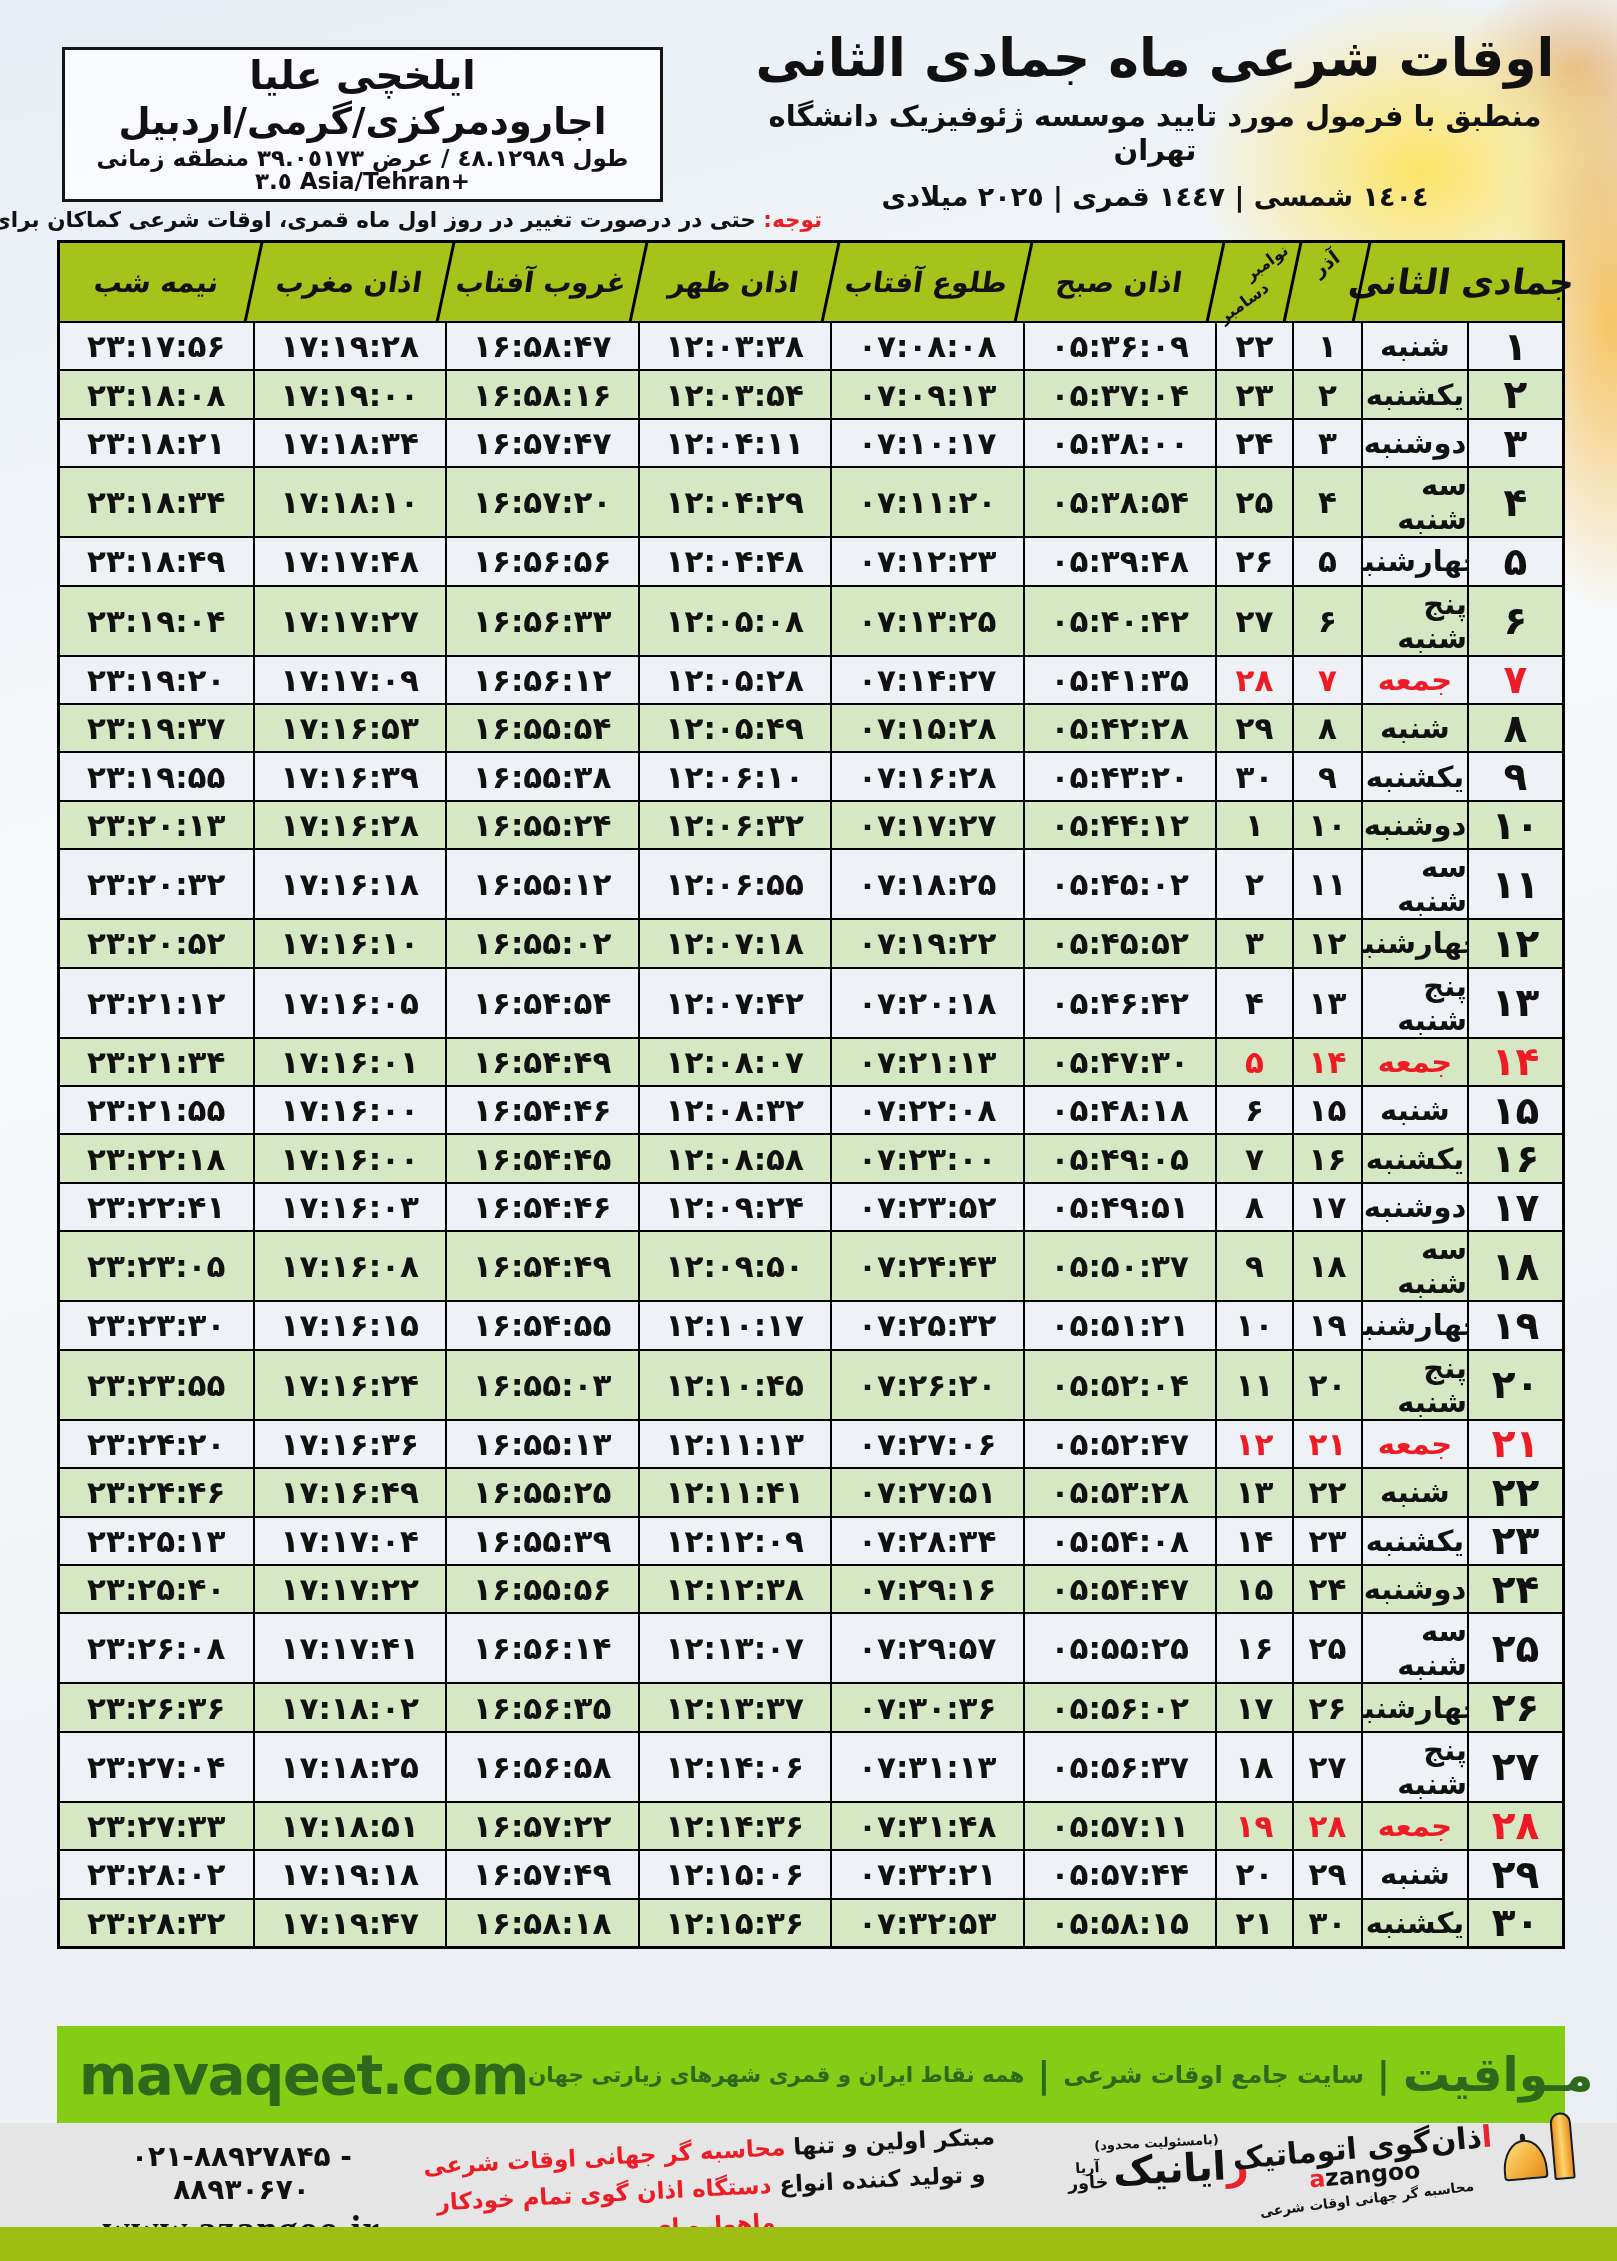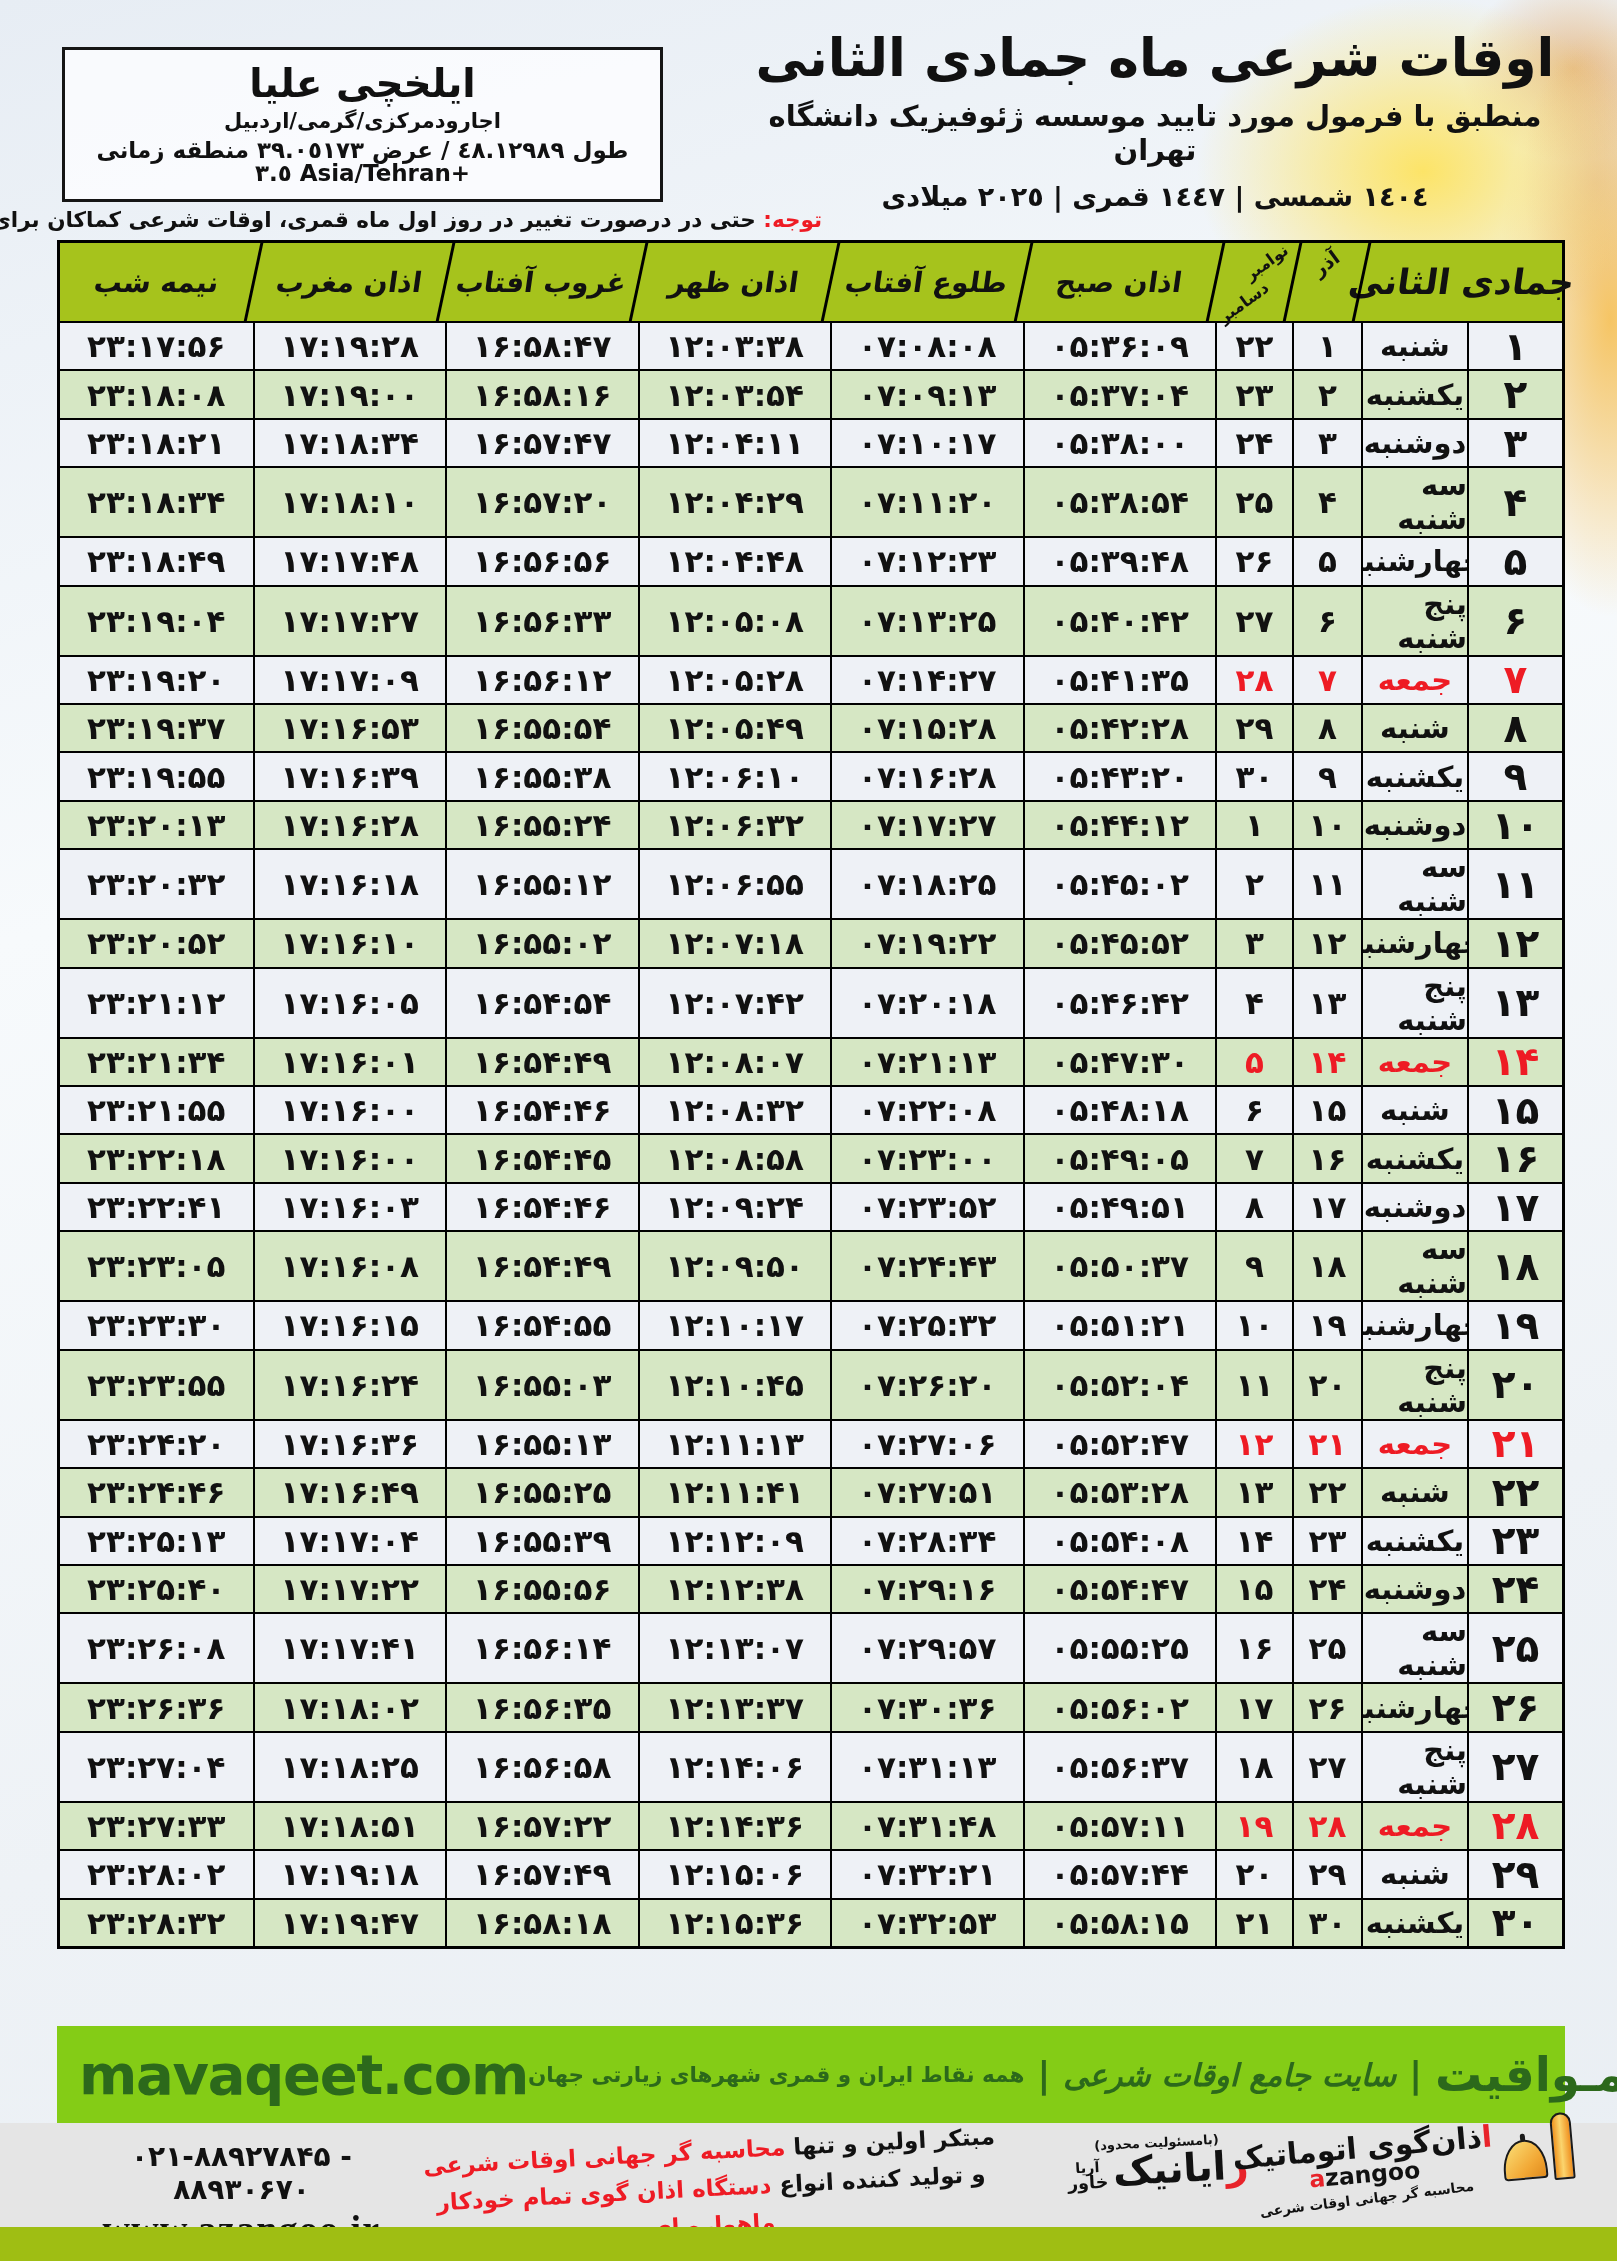--- a/index.html
+++ b/index.html
@@ -17,21 +17,21 @@
       radial-gradient(ellipse 104px 196px at 97% 16%, rgba(186,120,150,.35), rgba(186,120,150,0) 70%);
   }
   
   .locbox{
     position:absolute;left:62px;top:47px;width:601px;height:155px;
     border:3.3px solid #151515;background:rgba(252,253,255,.82);
     display:flex;flex-direction:column;align-items:center;justify-content:center;gap:7.8px;
     box-sizing:border-box;direction:rtl;text-align:center;
   }
   .loc-name{font-size:39px;font-weight:bold;line-height:1;}
-  .loc-region{font-size:21px;font-weight:bold;line-height:1;}
+  .loc-region{font-size:37px;font-weight:bold;line-height:1;}
   .loc-coords{font-size:23px;font-weight:bold;line-height:1;direction:rtl;}
   .hdr{position:absolute;left:744px;top:31px;width:822px;text-align:center;direction:rtl;}
   .hdr-title{font-size:52px;font-weight:bold;line-height:1.05;}
   .hdr-sub{font-size:29px;font-weight:bold;margin-top:13px;}
   .hdr-dates{font-size:27px;font-weight:bold;margin-top:14.4px;}
   .note{
     position:absolute;left:62px;top:207px;width:760px;direction:rtl;text-align:right;
     font-size:21.5px;font-weight:bold;white-space:nowrap;
   }
   .note .red{color:var(--red,#e8232a);}
@@ -74,21 +74,21 @@
   
   .band{
     position:absolute;left:57px;top:2026px;width:1508px;height:97px;background:#84cc16;
     display:flex;align-items:center;justify-content:space-between;
     padding:0 22px;box-sizing:border-box;color:#2c691b;
   }
   .band-domain{font-size:56px;font-weight:bold;letter-spacing:-1.3px;}
   .band-fa{direction:rtl;display:flex;align-items:center;gap:13px;white-space:nowrap;}
   .band-brand{font-size:47px;font-weight:bold;}
   .band-sep{font-size:35px;font-weight:bold;}
-  .band-mid{font-size:31px;font-weight:bold;font-style:italic;}
+  .band-mid{font-size:24px;font-weight:bold;}
   .band-tail{font-size:21.5px;font-weight:bold;}
   
   .footer{position:absolute;left:0;top:2123px;width:1618px;height:104px;background:#e5e5e5;}
   .f-left{position:absolute;left:59px;top:17px;width:365px;text-align:center;}
   .f-phone{font-size:28px;font-weight:bold;direction:ltr;letter-spacing:0.7px;}
   .f-site{font-family:"Liberation Serif",serif;font-size:38px;font-weight:bold;margin-top:1.3px;letter-spacing:1.3px;}
   .f-center{
     position:absolute;left:424px;top:10.4px;width:574px;transform:rotate(-3deg);
     direction:rtl;text-align:center;font-size:23px;font-weight:bold;line-height:1.6;
   }

